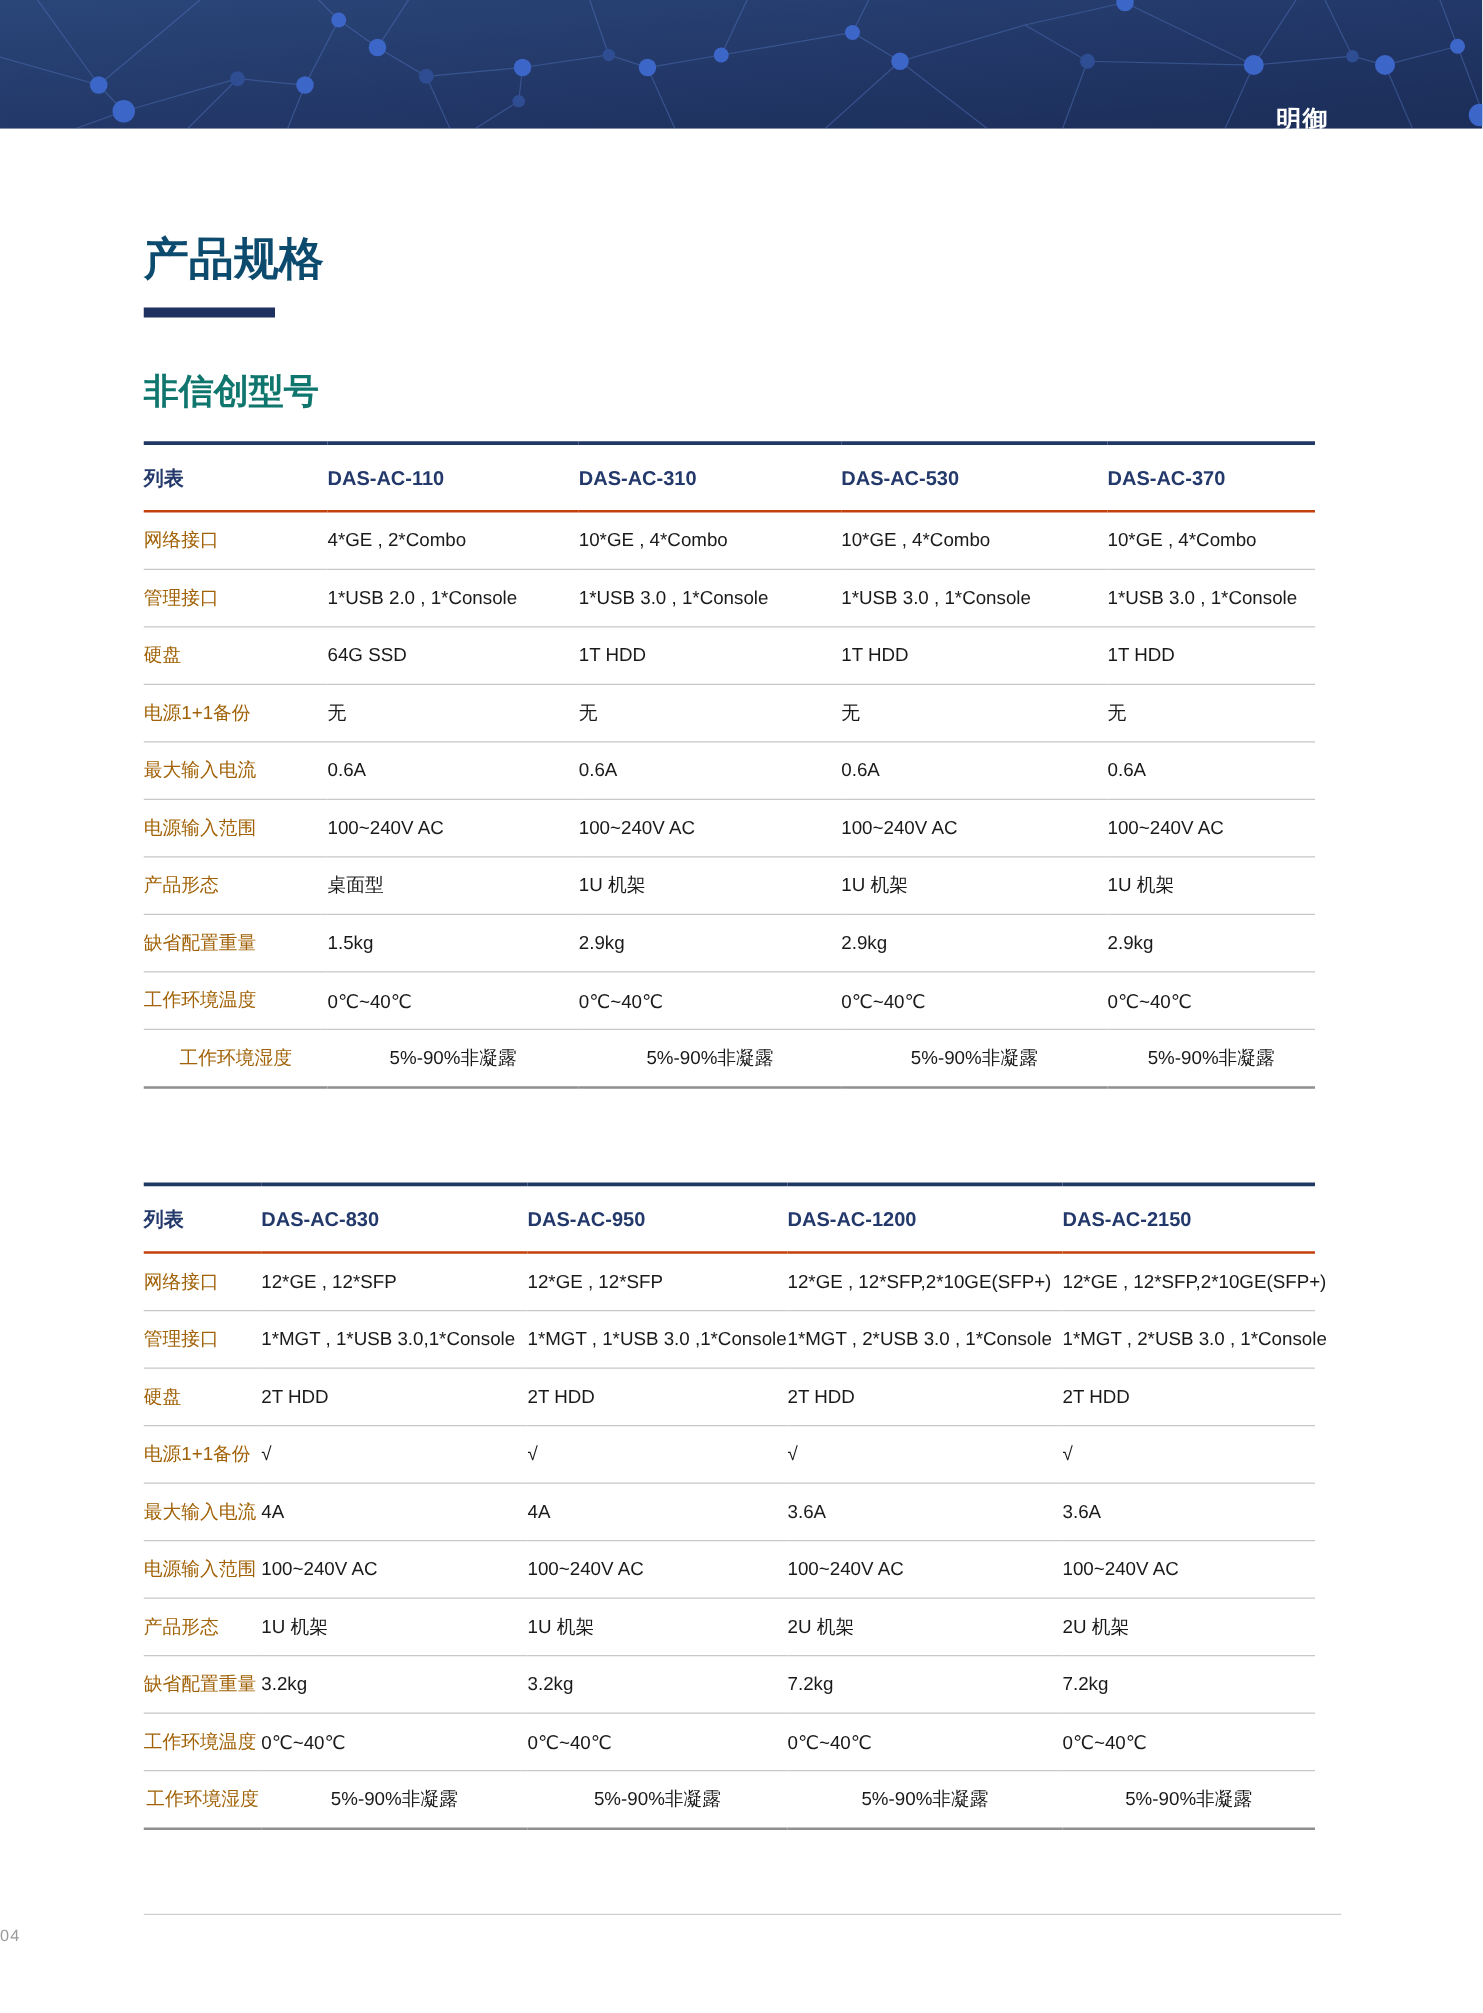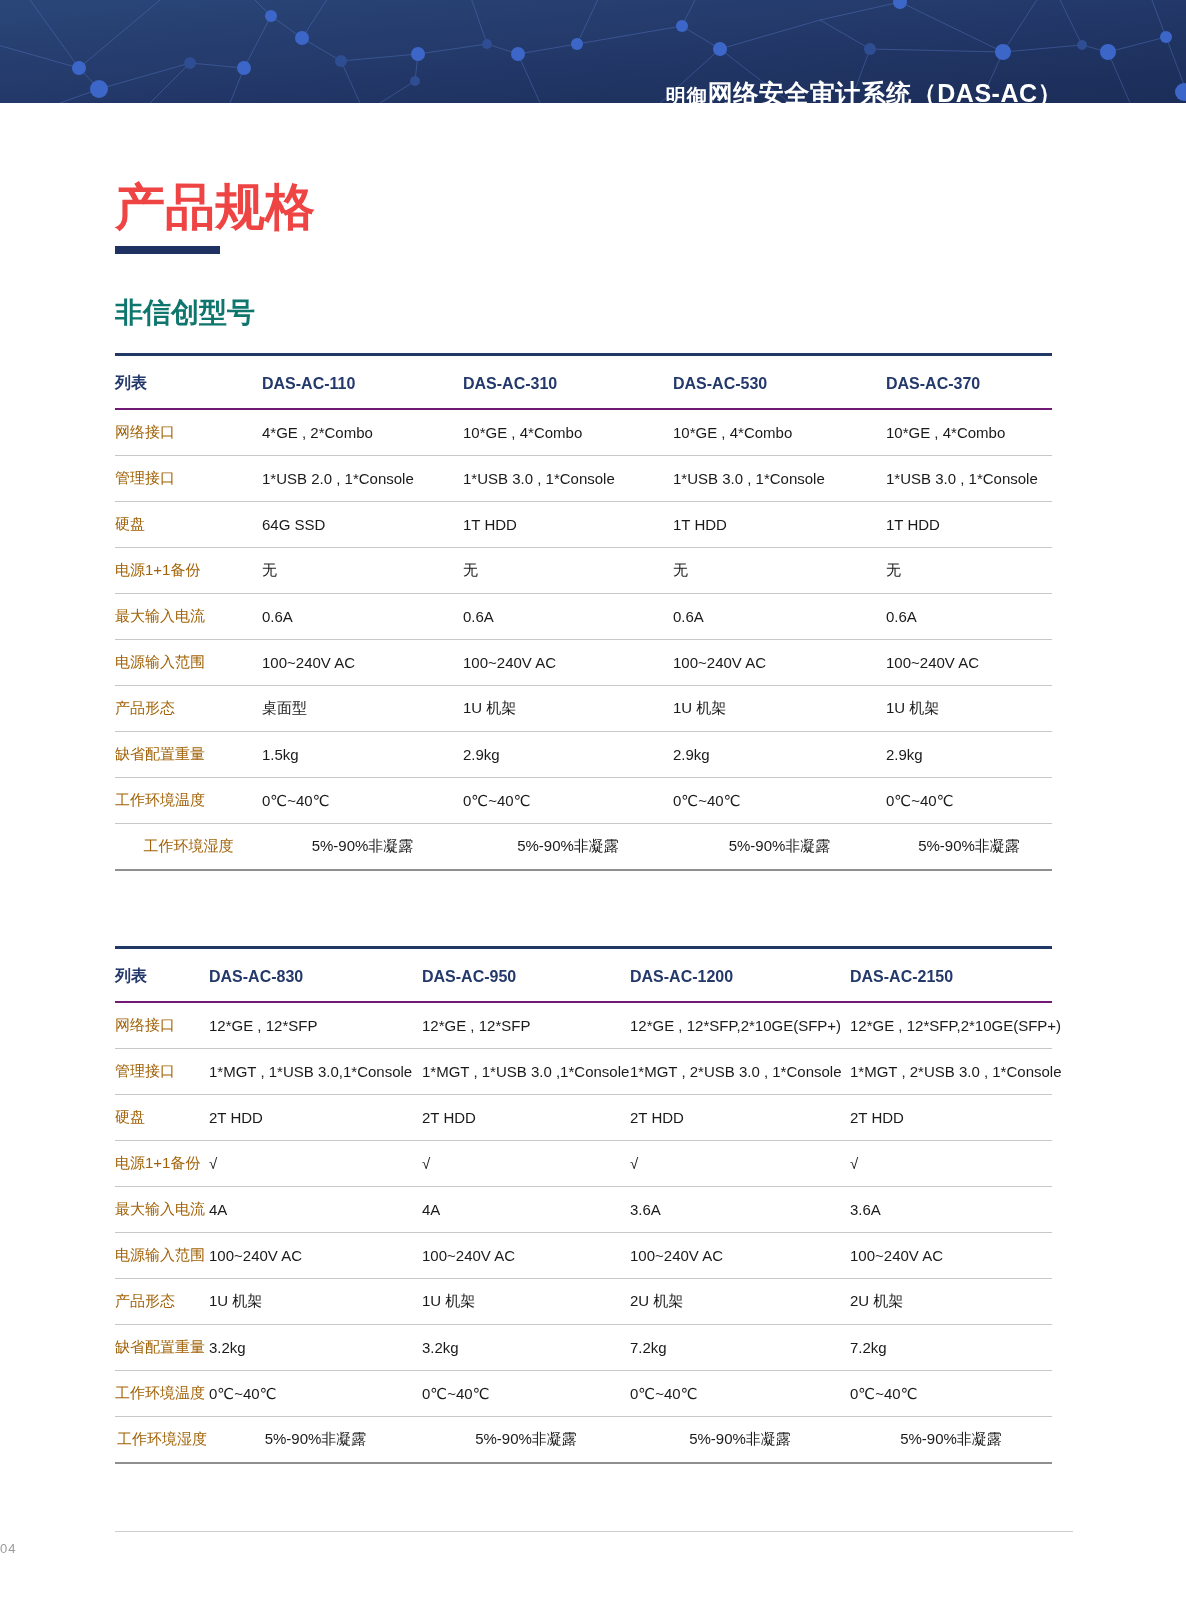--- a/index.html
+++ b/index.html
@@ -15,36 +15,36 @@
   .banner-text{
     position:absolute;top:0;right:123px;height:103px;
     display:flex;flex-direction:row;align-items:flex-end;justify-content:center;
     color:#ffffff;z-index:2;padding-top:6px;
   }
   .banner-brand{font-size:20px;font-weight:bold;line-height:26px;letter-spacing:1px;}
   .banner-product{font-size:25px;font-weight:bold;line-height:32px;letter-spacing:0.5px;}
   
   .content{margin-left:115px;width:937px;}
   .page-title{
-    margin:84px 0 0 0;font-size:50px;font-weight:bold;color:#ef4444;line-height:40px;
+    margin:84px 0 0 0;font-size:36px;font-weight:bold;color:#0c4a6e;line-height:40px;
   }
   .title-bar{width:105px;height:8px;background:#1f3160;margin-top:19px;}
   .section-title{
     margin:44px 0 0 0;font-size:28px;font-weight:bold;color:#0f766e;line-height:30px;
   }
   
   table.spec{
     width:937px;border-collapse:collapse;table-layout:fixed;
     margin-top:25px;
   }
   table.spec.second{margin-top:75px;}
   table.spec{border-top:3px solid #1f3864;}
   table.spec th{
     text-align:left;font-size:16px;font-weight:bold;color:#24396b;
-    padding:17px 0 14px 0;border-bottom:2px solid #701a75;
+    padding:17px 0 14px 0;border-bottom:2px solid #c2410c;
     white-space:nowrap;overflow:visible;
   }
   table.spec td{
     text-align:left;font-size:15px;color:#1a1a1a;
     padding:13px 0 13px 0;border-bottom:1px solid #c8c8c8;
     white-space:nowrap;overflow:visible;
   }
   table.spec tr:last-child td{border-bottom:2px solid #8f8f8f;text-align:center;}
   table.spec td.row-label{font-weight:normal;color:#a16207;}
   
@@ -99,21 +99,20 @@
       <circle cx="190" cy="63" r="6"></circle>
       <circle cx="341" cy="61" r="6"></circle>
       <circle cx="415" cy="81" r="5"></circle>
       <circle cx="487" cy="44" r="5"></circle>
       <circle cx="870" cy="49" r="6"></circle>
       <circle cx="1082" cy="45" r="5"></circle>
     </g>
   </svg>
   <div class="banner-text">
     <div class="banner-brand">明御</div>
-    <div class="banner-product">网络安全审计系统（DAS-AC）</div>
   </div>
 </div>
 
 <div class="content">
   <h1 class="page-title">产品规格</h1>
   <div class="title-bar"></div>
   <h2 class="section-title">非信创型号</h2>
 
   <table class="spec first">
       <colgroup>

